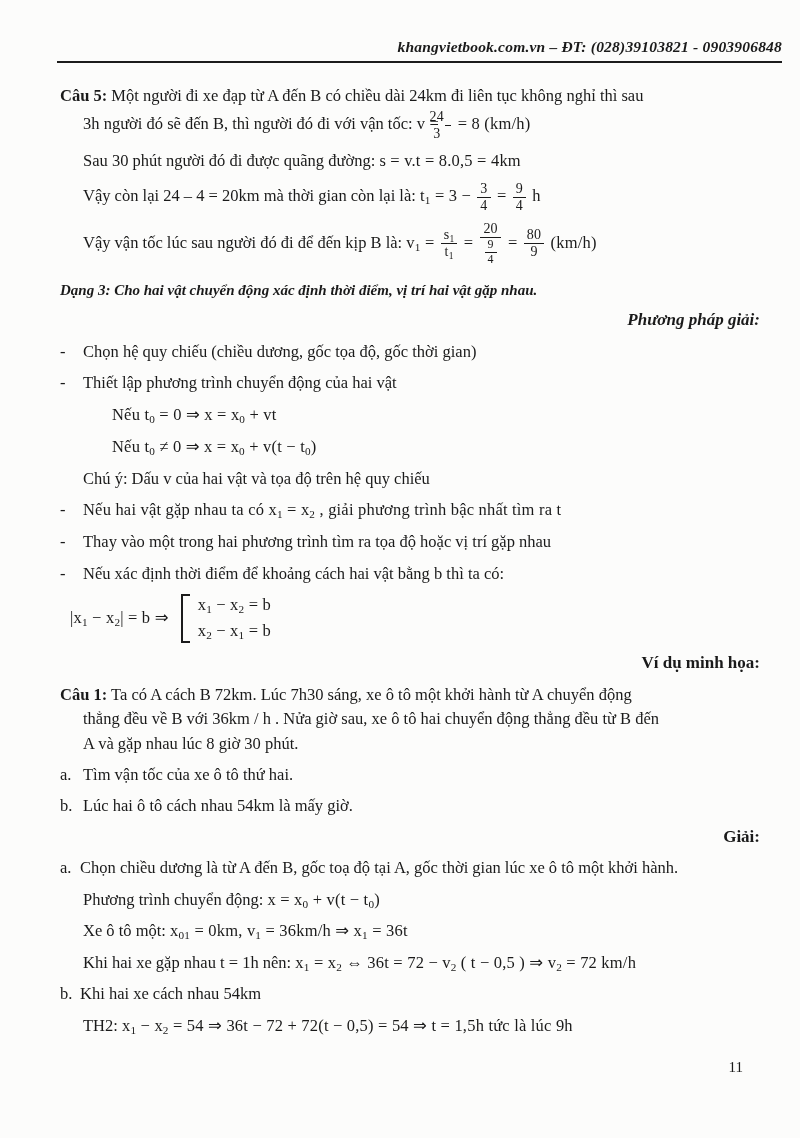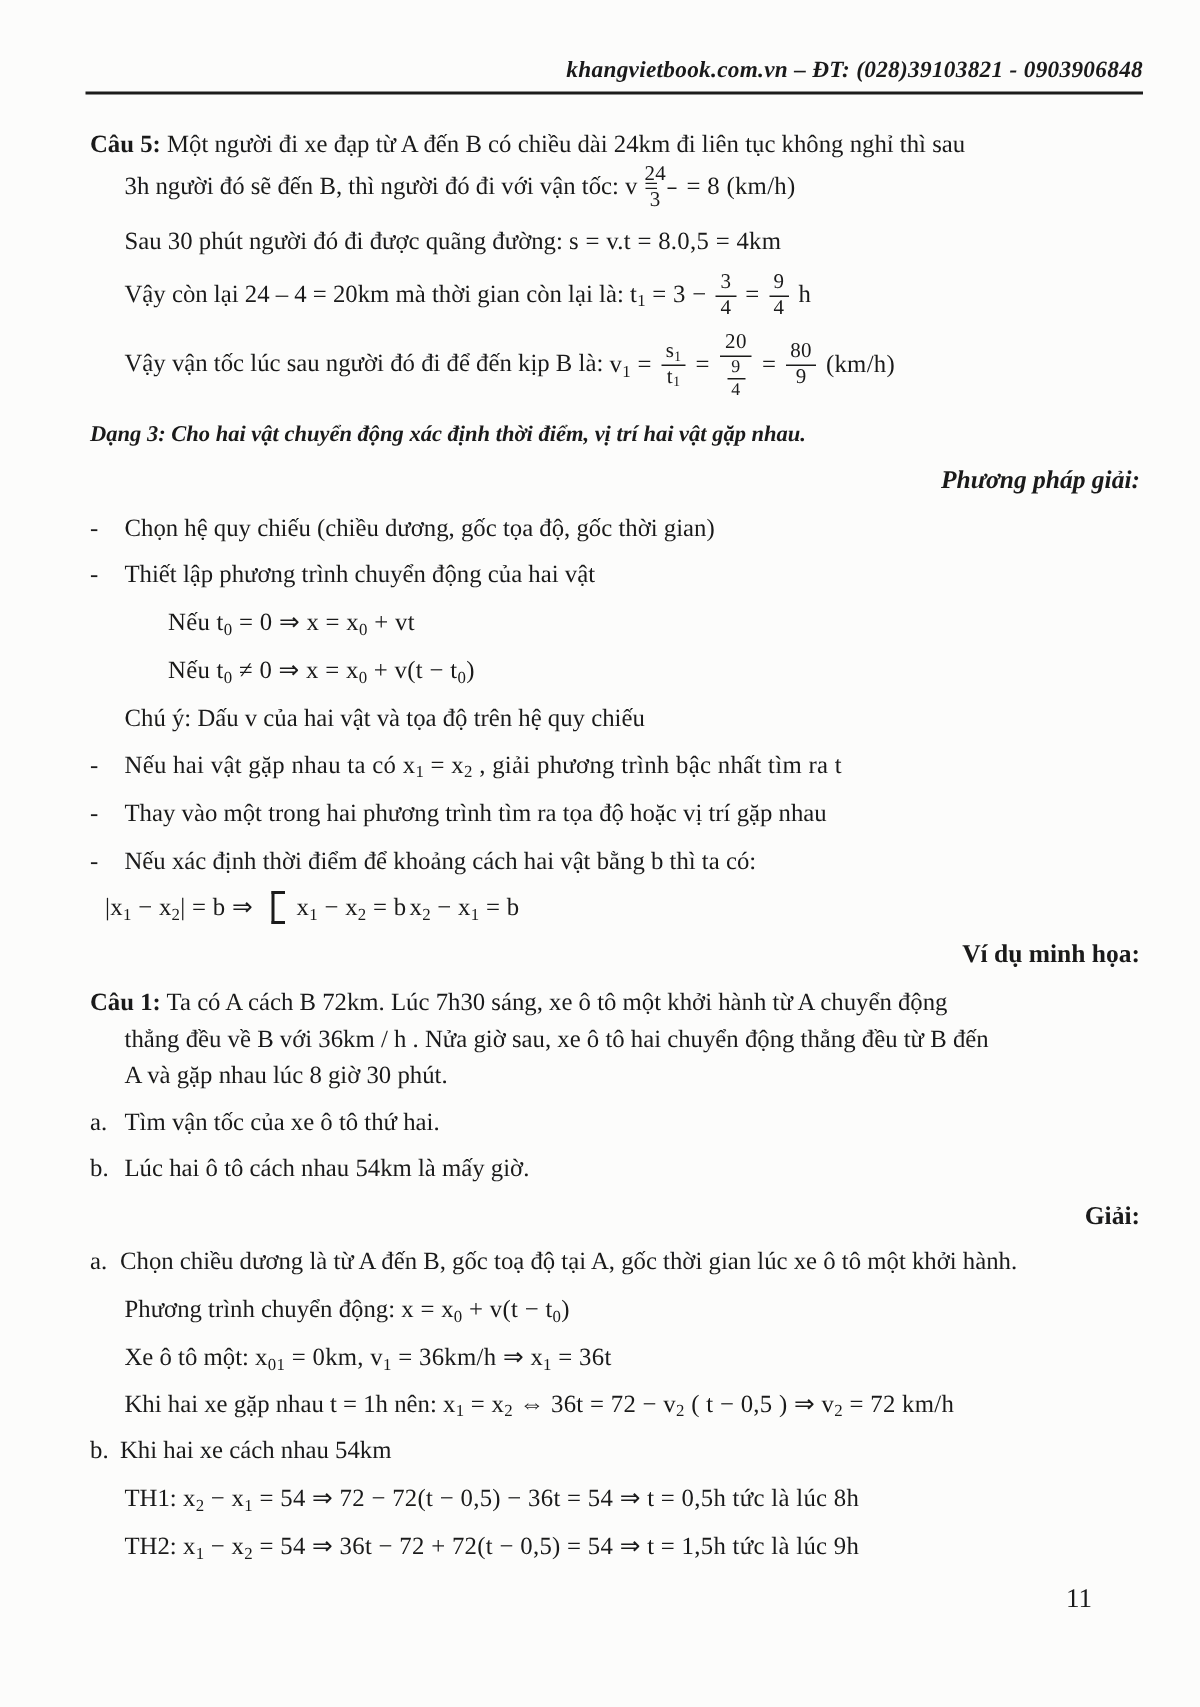--- a/index.html
+++ b/index.html
@@ -3,21 +3,21 @@
 <meta charset="utf-8">
 <style>
   * { margin:0; padding:0; box-sizing:border-box; }
   html, body { background:#fcfcfb; }
   .page {
     width:800px; height:1138px; position:relative; overflow:hidden;
     background:#fcfcfb; color:#1a1a1a;
     font-family:"Liberation Serif", serif;
   }
   .page-header {
-    margin:38px 38px 0 57px; padding-bottom:5px;
+    margin:38px 18px 0 57px; padding-bottom:5px;
     border-bottom:2.5px solid #1c1c1c; text-align:right;
   }
   .header-text { font-style:italic; font-weight:bold; font-size:15.5px; letter-spacing:.2px; }
   .content { padding:14px 40px 0 60px; font-size:16.5px; line-height:1.5; }
   .para { margin-top:7px; }
   .hang { padding-left:23px; text-indent:-23px; }
   .indent1 { padding-left:23px; }
   .indent2 { padding-left:52px; }
   .lbl { font-weight:bold; }
   .bi { font-weight:bold; font-style:italic; }
@@ -36,26 +36,26 @@
     font-size:.85em; text-align:center;
   }
   .frac > .num { display:block; padding:0 3px; border-bottom:1.4px solid currentColor; }
   .frac > .den { display:block; padding:0 3px; }
   .system { display:flex; align-items:center; margin:6px 0 0 10px; }
   .lbracket {
     align-self:stretch; width:9px; flex:none;
     border:2px solid #1b1b1b; border-right:none;
     margin:1px 8px 1px 12px;
   }
-  .cases { display:flex; flex-direction:row; gap:2px; }
+  .cases { display:flex; flex-direction:column; gap:2px; }
   .qitem { display:flex; margin-top:6px; }
   .qitem .qlbl { width:23px; flex:none; }
   .sol-a { display:flex; margin-top:6px; }
   .sol-a .qlbl { width:20px; flex:none; }
-  .page-number { position:absolute; right:72px; bottom:62px; font-size:18px; }
+  .page-number { position:absolute; right:57px; bottom:62px; font-size:15px; }
 </style>
 </head>
 <body>
 
 <div class="page">
 
   <header class="page-header">
     <span class="header-text">khangvietbook.com.vn – ĐT: (028)39103821 - 0903906848</span>
   </header>
 
@@ -159,22 +159,19 @@
       <span>Xe ô tô một: </span><span class="math">x<span class="sub">01</span> = 0km, v<span class="sub">1</span> = 36km/h ⇒ x<span class="sub">1</span> = 36t</span>
     </p>
     <p class="para indent1">
       <span>Khi hai xe gặp nhau t = 1h nên: </span><span class="math">x<span class="sub">1</span> = x<span class="sub">2</span> ⇔ 36t = 72 − v<span class="sub">2</span> ( t − 0,5 ) ⇒ v<span class="sub">2</span> = 72 km/h</span>
     </p>
     <div class="sol-a">
       <span class="qlbl">b.</span>
       <span>Khi hai xe cách nhau 54km</span>
     </div>
     <p class="para indent1">
-      <span>TH1: </span><span class="math">x<span class="sub">2</span> − x<span class="sub">1</span> = 54 ⇒ 72 − 72(t − 0,5) − 36t = 54 ⇒ t = 0,5h tức là lúc 8h</span>
-    </p>
-    <p class="para indent1">
       <span>TH2: </span><span class="math">x<span class="sub">1</span> − x<span class="sub">2</span> = 54 ⇒ 36t − 72 + 72(t − 0,5) = 54 ⇒ t = 1,5h tức là lúc 9h</span>
     </p>
 
   </main>
 
   <div class="page-number">11</div>
 </div>
 
 </body></html>

